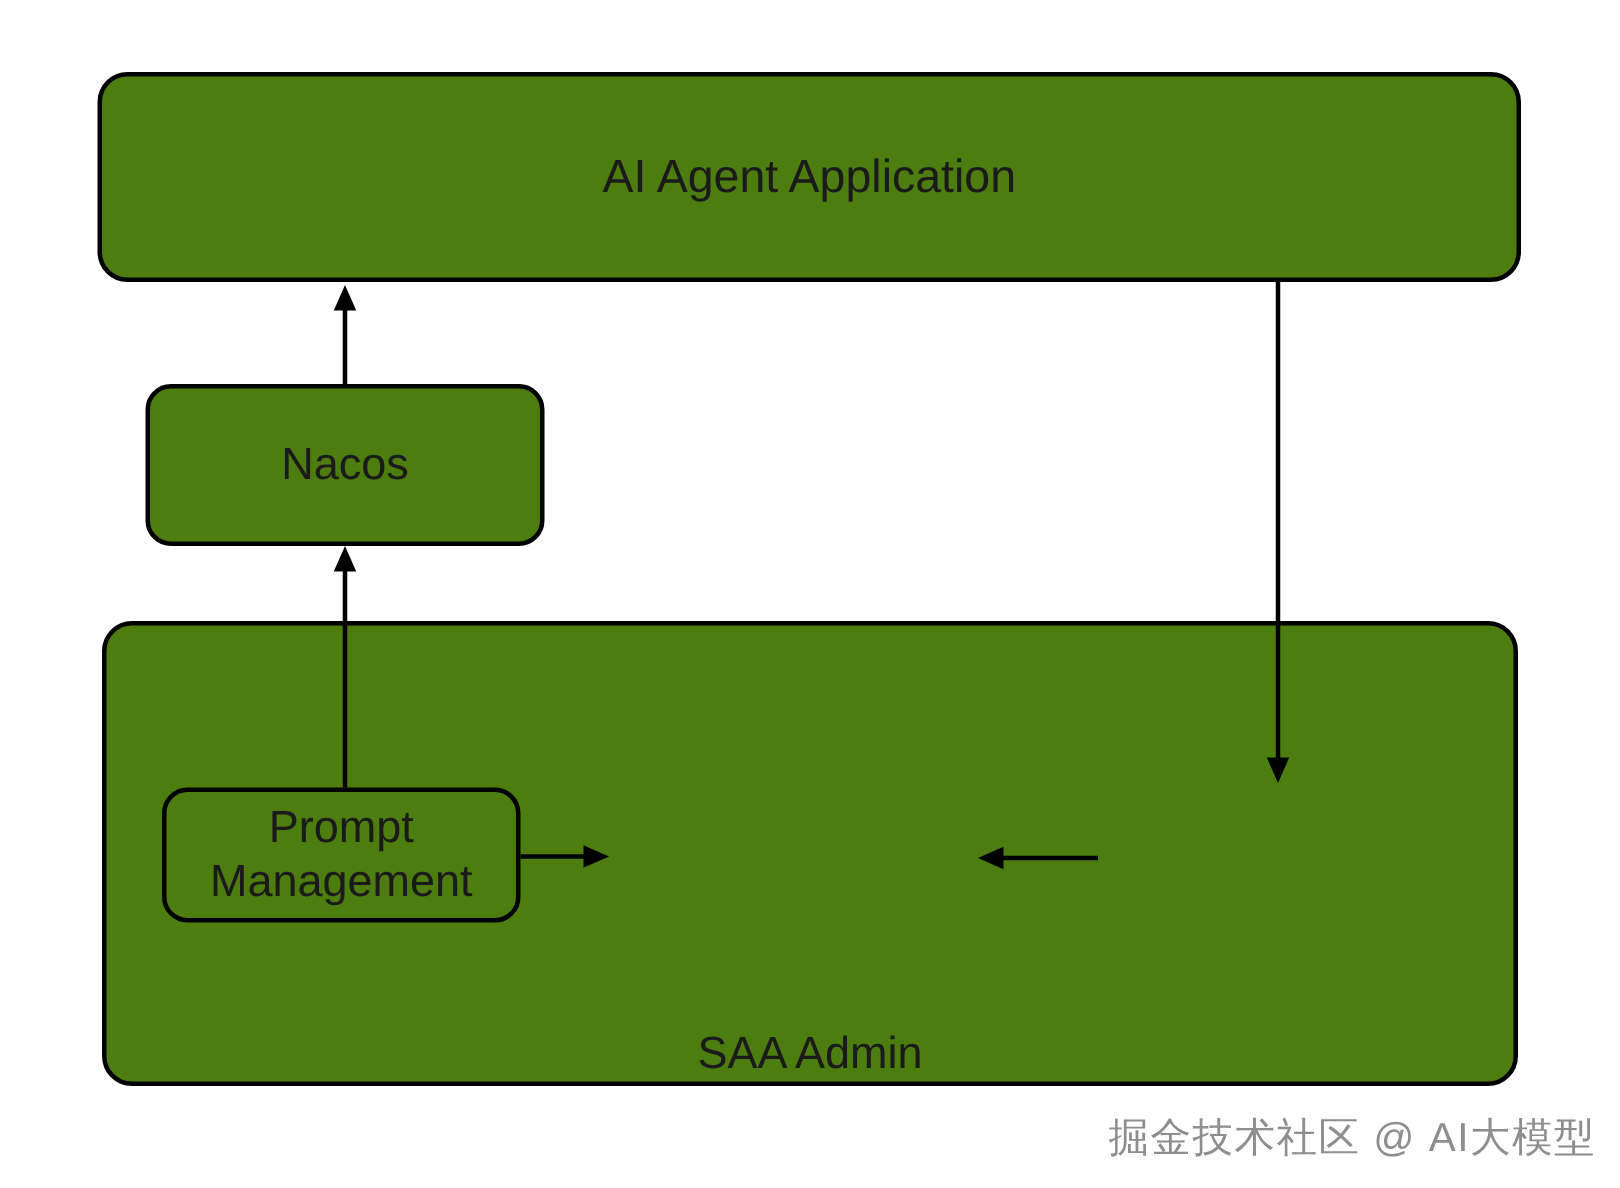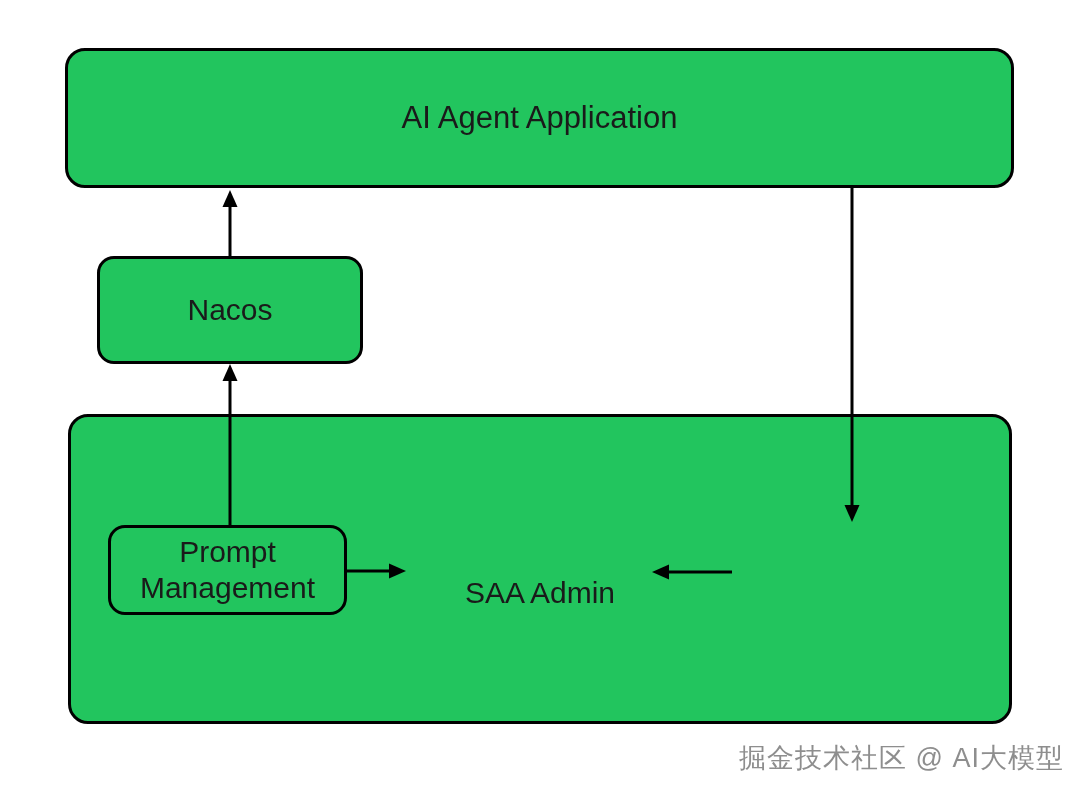--- a/index.html
+++ b/index.html
@@ -8,38 +8,38 @@
     position: relative;
     width: 1080px;
     height: 792px;
     background: #ffffff;
     font-family: "Liberation Sans", "DejaVu Sans", sans-serif;
     color: #1a1a1a;
     overflow: hidden;
   }
   .node {
     position: absolute;
-    background: #22c55e;
+    background: #4d7c0f;
     border: 3px solid #000000;
     display: flex;
     align-items: center;
     justify-content: center;
     text-align: center;
     font-size: 30px;
     line-height: 36px;
     color: #1a1a1a;
   }
   .big-radius { border-radius: 20px; }
   .small-radius { border-radius: 17px; }
 
   .ai-agent-box   { left: 65px;  top: 48px;  width: 949px; height: 140px; font-size: 31px; }
   .nacos-box      { left: 97px;  top: 256px; width: 266px; height: 108px; align-items: center; }
   .saa-admin-box  {
     left: 68px; top: 414px; width: 944px; height: 310px;
-    align-items: center; padding-top: 48px;
+    align-items: flex-end; padding-top: 48px;
   }
   .prompt-box     { left: 108px; top: 525px; width: 239px; height: 90px; padding: 0 6px; }
   .evaluation-box { left: 408px; top: 525px; width: 242px; height: 92px; }
   .tracing-box    { left: 732px; top: 524px; width: 241px; height: 93px; }
 
   .edges-layer {
     position: absolute;
     left: 0; top: 0;
     width: 1080px; height: 792px;
     pointer-events: none;

